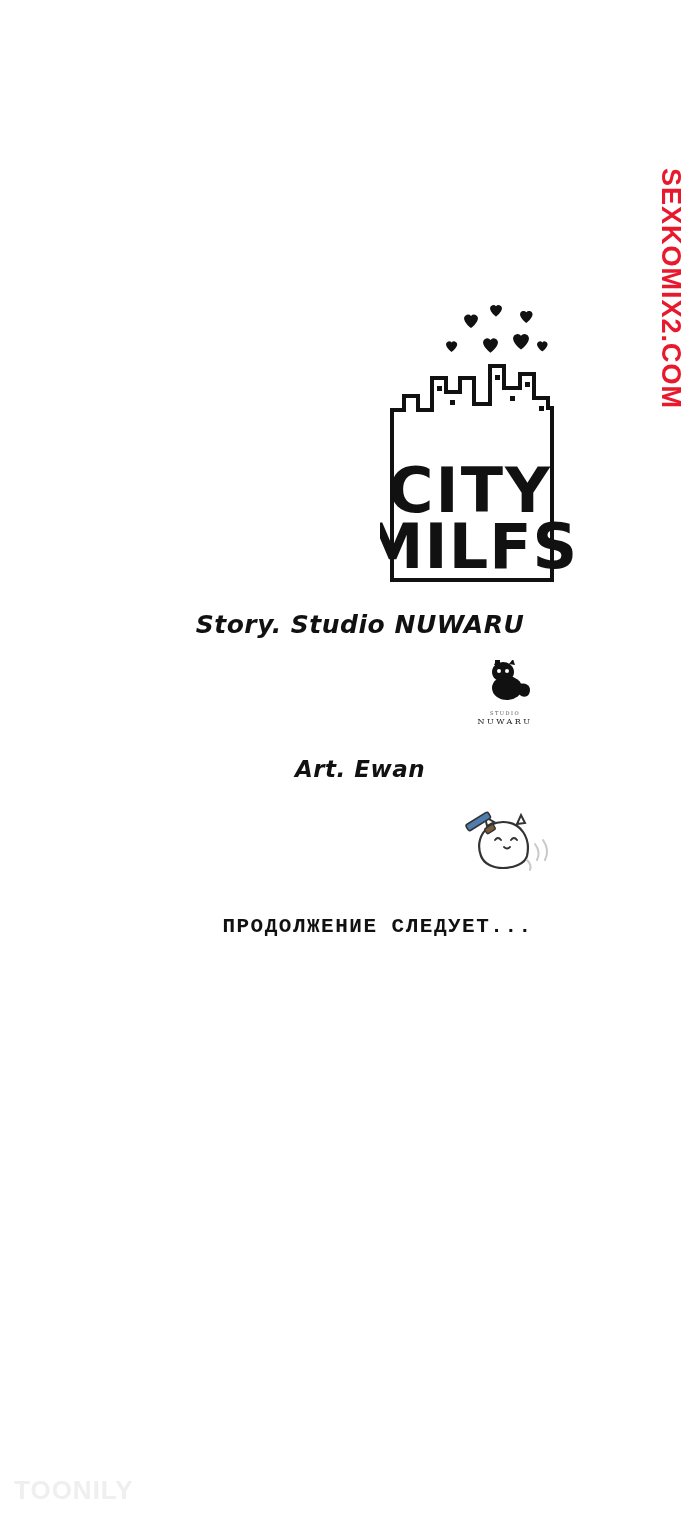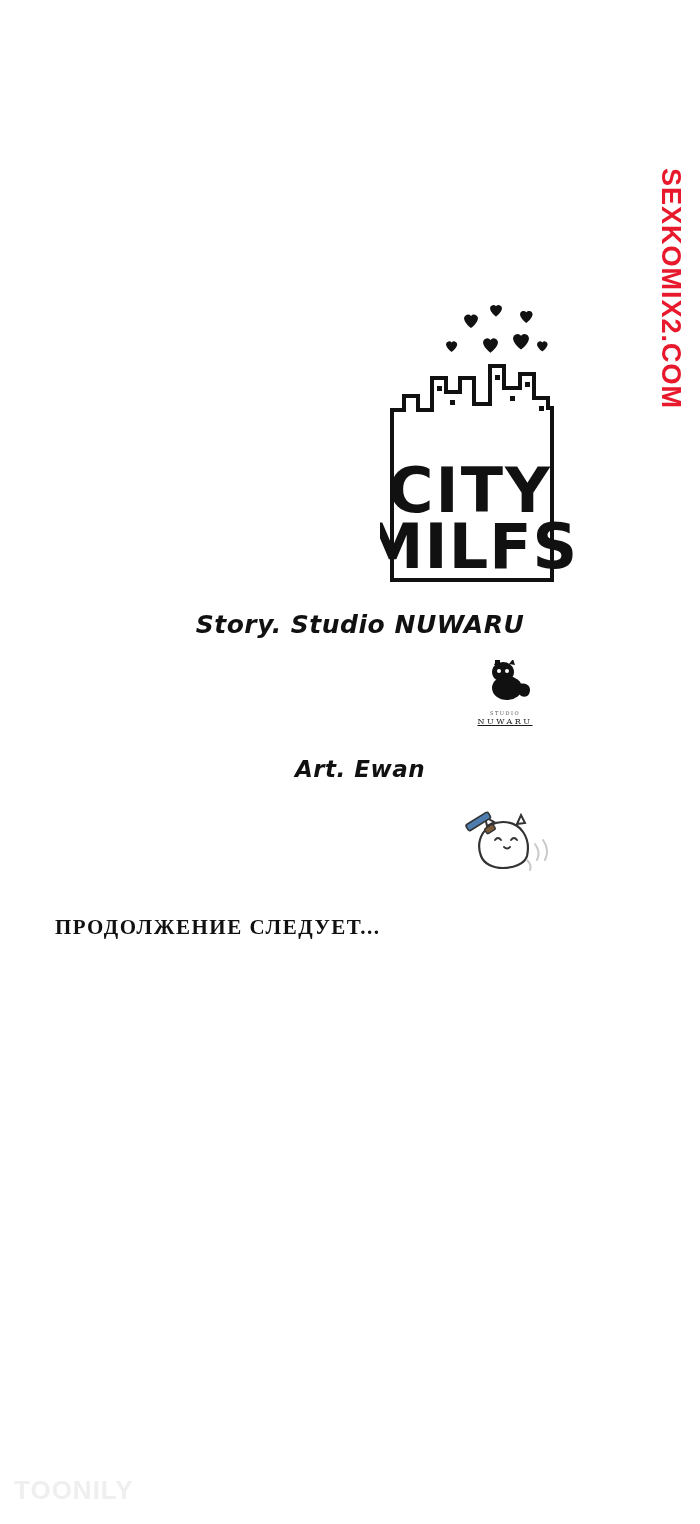--- a/index.html
+++ b/index.html
@@ -94,21 +94,20 @@
     width: 80px;
     height: 70px;
     text-align: center;
   }
   .studio-mark .mark-caption {
     font-family: "DejaVu Serif", serif;
     font-size: 8px;
     letter-spacing: 2.5px;
     color: #1a1a1a;
     margin-top: 1px;
-    text-decoration: underline;
   }
   .studio-mark .mark-caption-small {
     font-family: "DejaVu Serif", serif;
     font-size: 5px;
     letter-spacing: 1.5px;
     color: #555555;
     margin-bottom: 1px;
   }
 
   .artist-mark {
@@ -117,23 +116,24 @@
     top: 800px;
     width: 110px;
     height: 80px;
   }
 
   .to-be-continued {
     position: absolute;
     top: 915px;
     left: 0;
     width: 700px;
+    text-align: center;
     padding-left: 55px;
     box-sizing: border-box;
-    font-family: Liberation Serif, serif;
+    font-family: Liberation Mono, monospace;
     font-weight: bold;
     font-size: 21px;
     letter-spacing: 1.5px;
     color: #111111;
   }
 </style>
 </head>
 <body>
 
 <div class="content">

